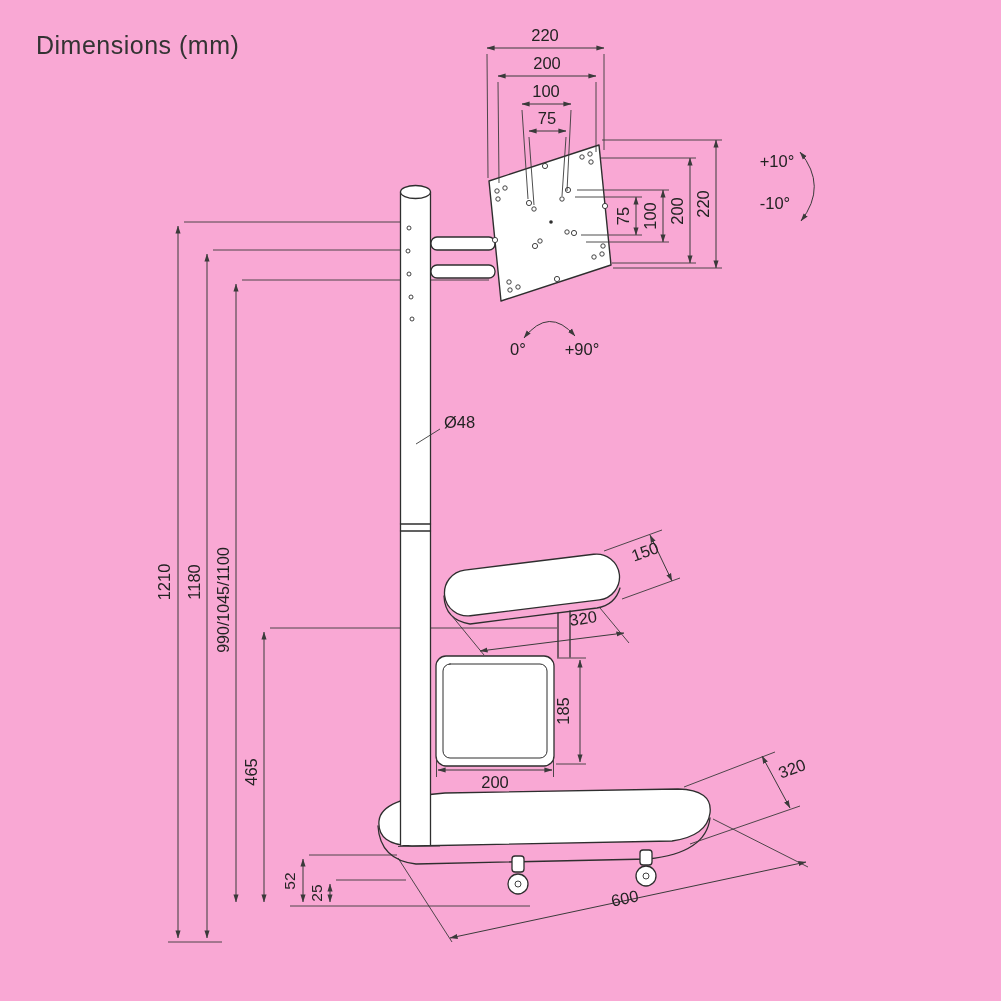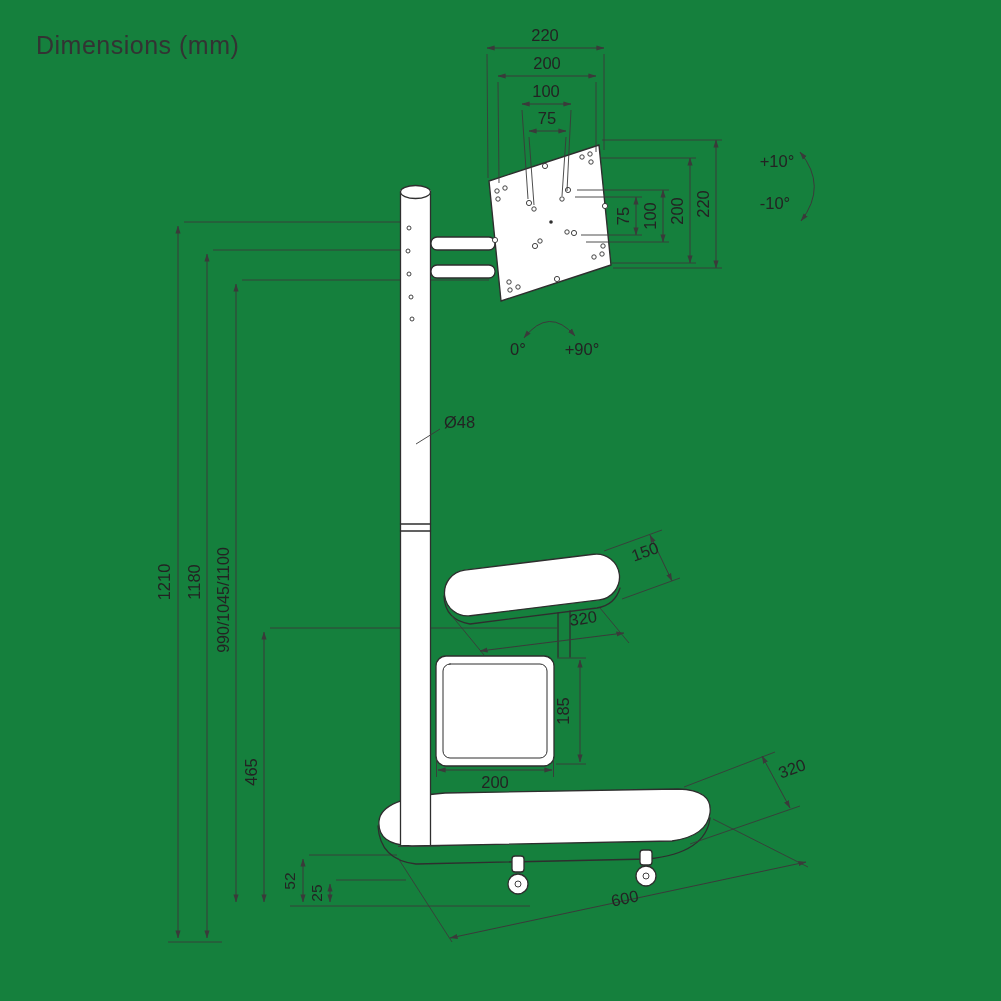--- a/index.html
+++ b/index.html
@@ -1,16 +1,16 @@
 <!DOCTYPE html>
 <html><head>
 <meta charset="utf-8">
 <style>
   html,body{margin:0;padding:0;background:#fff;}
-  #stage{position:relative;width:1001px;height:1001px;background:#15803d;overflow:hidden;}
+  #stage{position:relative;width:1001px;height:1001px;background:#f9a8d4;overflow:hidden;}
   svg{display:block;}
   text{font-family:"Liberation Sans",sans-serif;fill:#232323;font-size:16.5px;}
   .title{font-size:25px;fill:#333;font-weight:500;letter-spacing:.5px;}
   .tm{text-anchor:middle;}
   .ts{text-anchor:start;}
   .small{font-size:15.5px;}
   .mid{font-size:16px;}
   
   .o{fill:#fff;stroke:#2e2e2e;stroke-width:1.3;stroke-linejoin:round;stroke-linecap:round;}
   .ol{fill:none;stroke:#2e2e2e;stroke-width:1.3;stroke-linejoin:round;stroke-linecap:round;}

